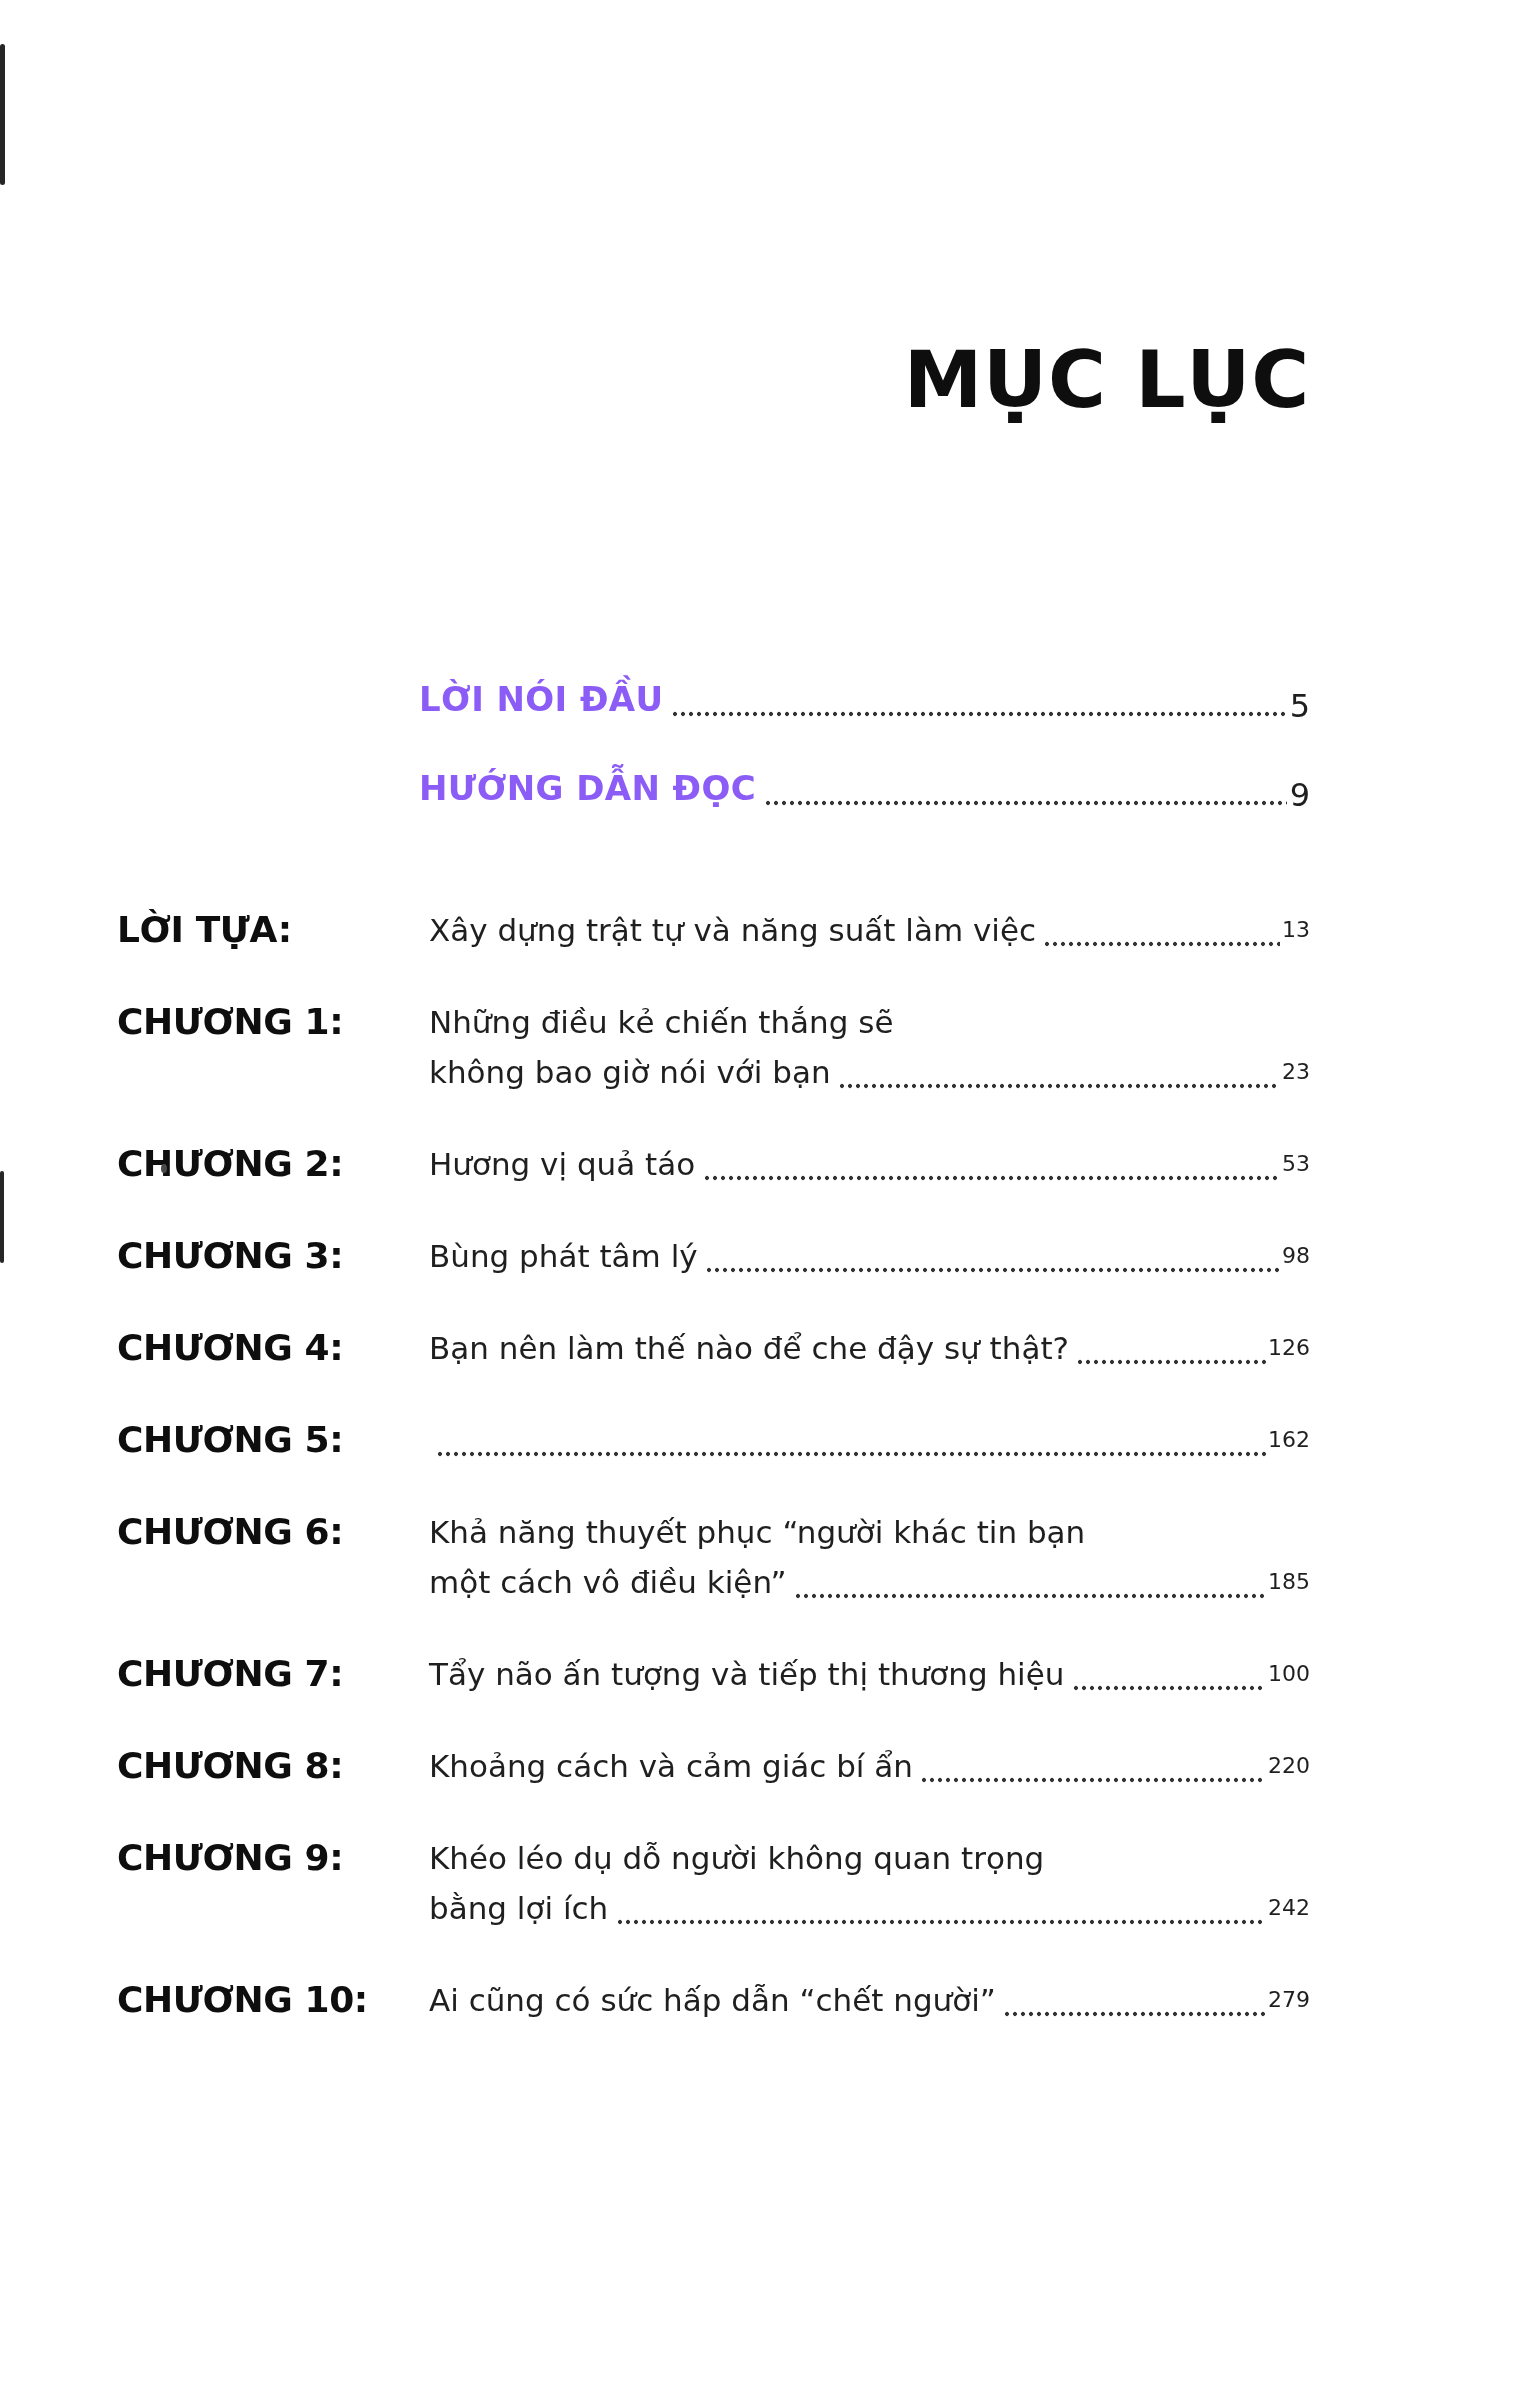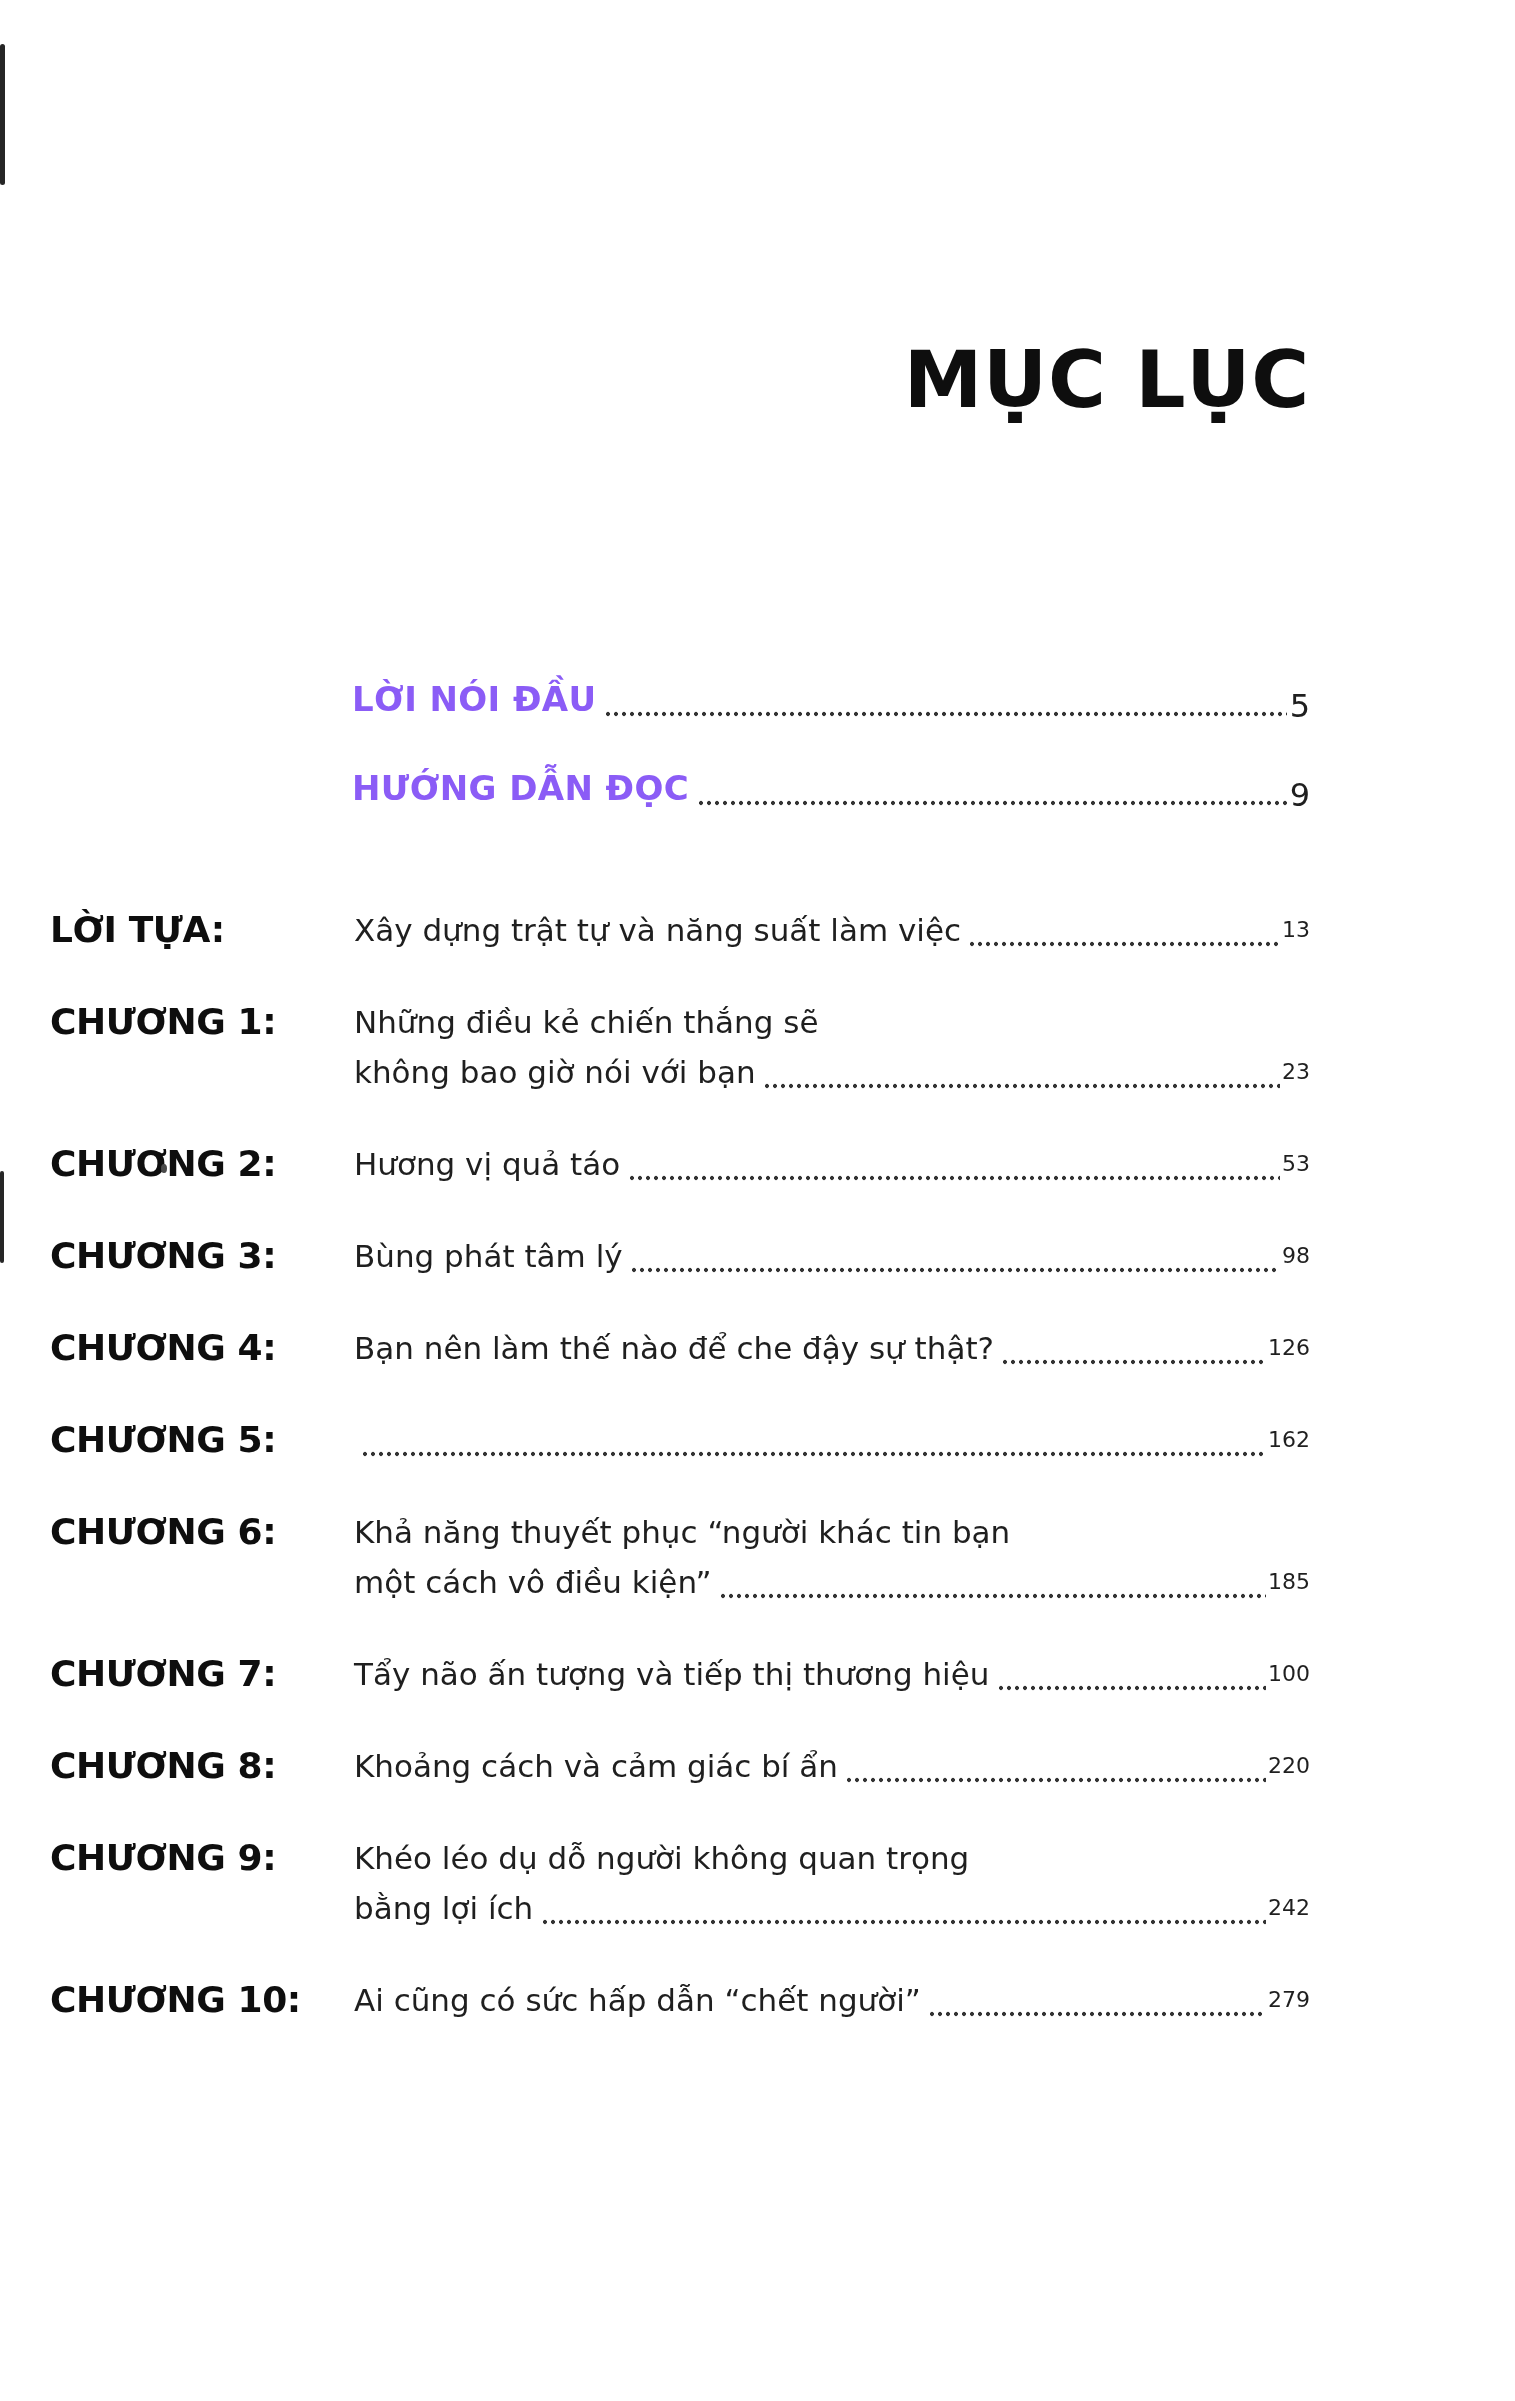--- a/index.html
+++ b/index.html
@@ -4,37 +4,37 @@
 <style>
   html,body{margin:0;padding:0;}
   body{
     width:1516px;height:2401px;
     background:#ffffff;
     font-family:"DejaVu Sans",sans-serif;
     color:#1a1a1a;
     position:relative;
     overflow:hidden;
   }
-  .page{padding:0 206px 0 50px;}
+  .page{padding:0 206px 0 117px;}
   .title{
     margin:334px 0 0 0;
     text-align:right;
     font-size:79px;
     font-weight:bold;
     letter-spacing:0.8px;
     color:#0e0e0e;
   }
   .front{margin-top:247px;margin-left:302px;}
   .front-line{display:flex;align-items:flex-end;margin-bottom:37px;}
   .front-label{
     font-size:34px;font-weight:bold;letter-spacing:0.4px;
     color:#8b5cf6;line-height:52px;white-space:nowrap;
   }
   .toc{margin-top:91px;}
-  .entry{display:flex;align-items:flex-start;margin-bottom:42px;}
+  .entry{display:flex;align-items:flex-start;margin-bottom:42px;gap:8px;}
   .entry-label{
     flex:0 0 304px;
     font-size:36px;font-weight:bold;letter-spacing:-0.4px;
     color:#0e0e0e;line-height:50px;white-space:nowrap;
   }
   .entry-body{flex:1;min-width:0;}
   .line{
     display:flex;align-items:flex-end;
     font-size:31px;line-height:50px;color:#1f1f1f;
   }

